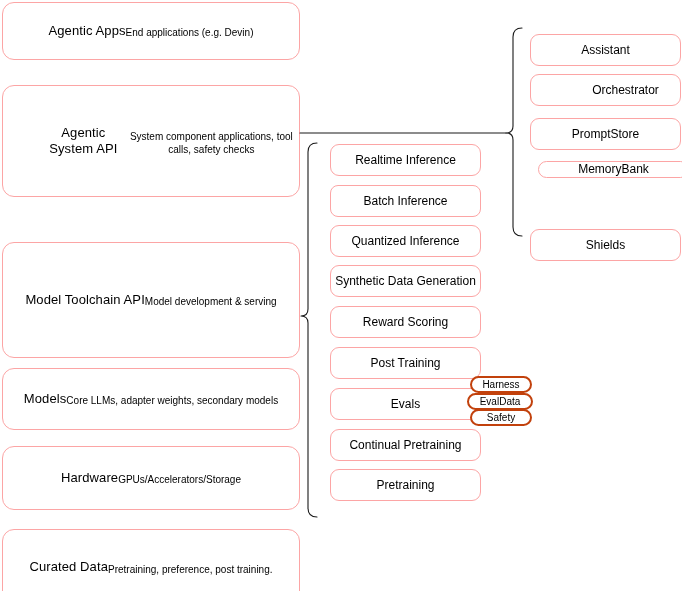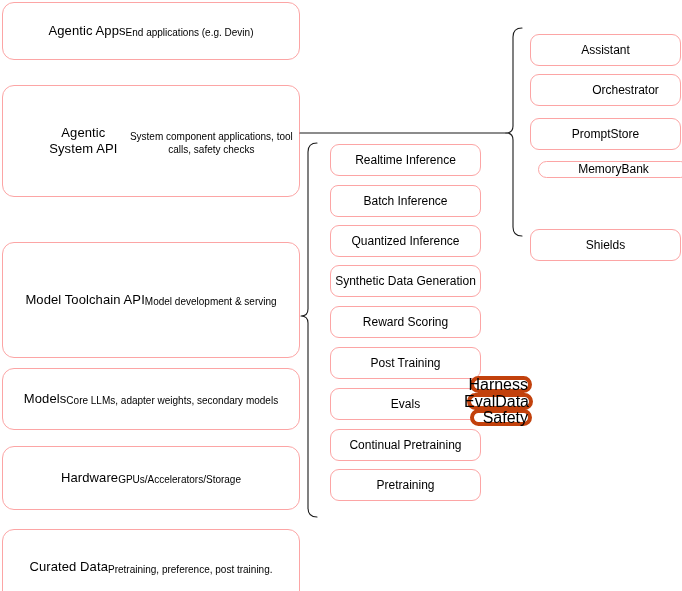--- a/index.html
+++ b/index.html
@@ -51,26 +51,26 @@
   .chip {
     font-size: 12px;
     border-radius: 9px;
   }
 
   
   .pill {
     position: absolute;
     box-sizing: border-box;
     background: #ffffff;
-    border: 4px solid #c2410c;
+    border: 2px solid #c2410c;
     border-radius: 999px;
     display: flex;
     align-items: center;
-    justify-content: flex-end;
-    font-size: 16px;
+    justify-content: center;
+    font-size: 10px;
     z-index: 40;
     white-space: nowrap;
   }
 
   
   #wires {
     position: absolute;
     left: 0;
     top: 0;
     width: 682px;

